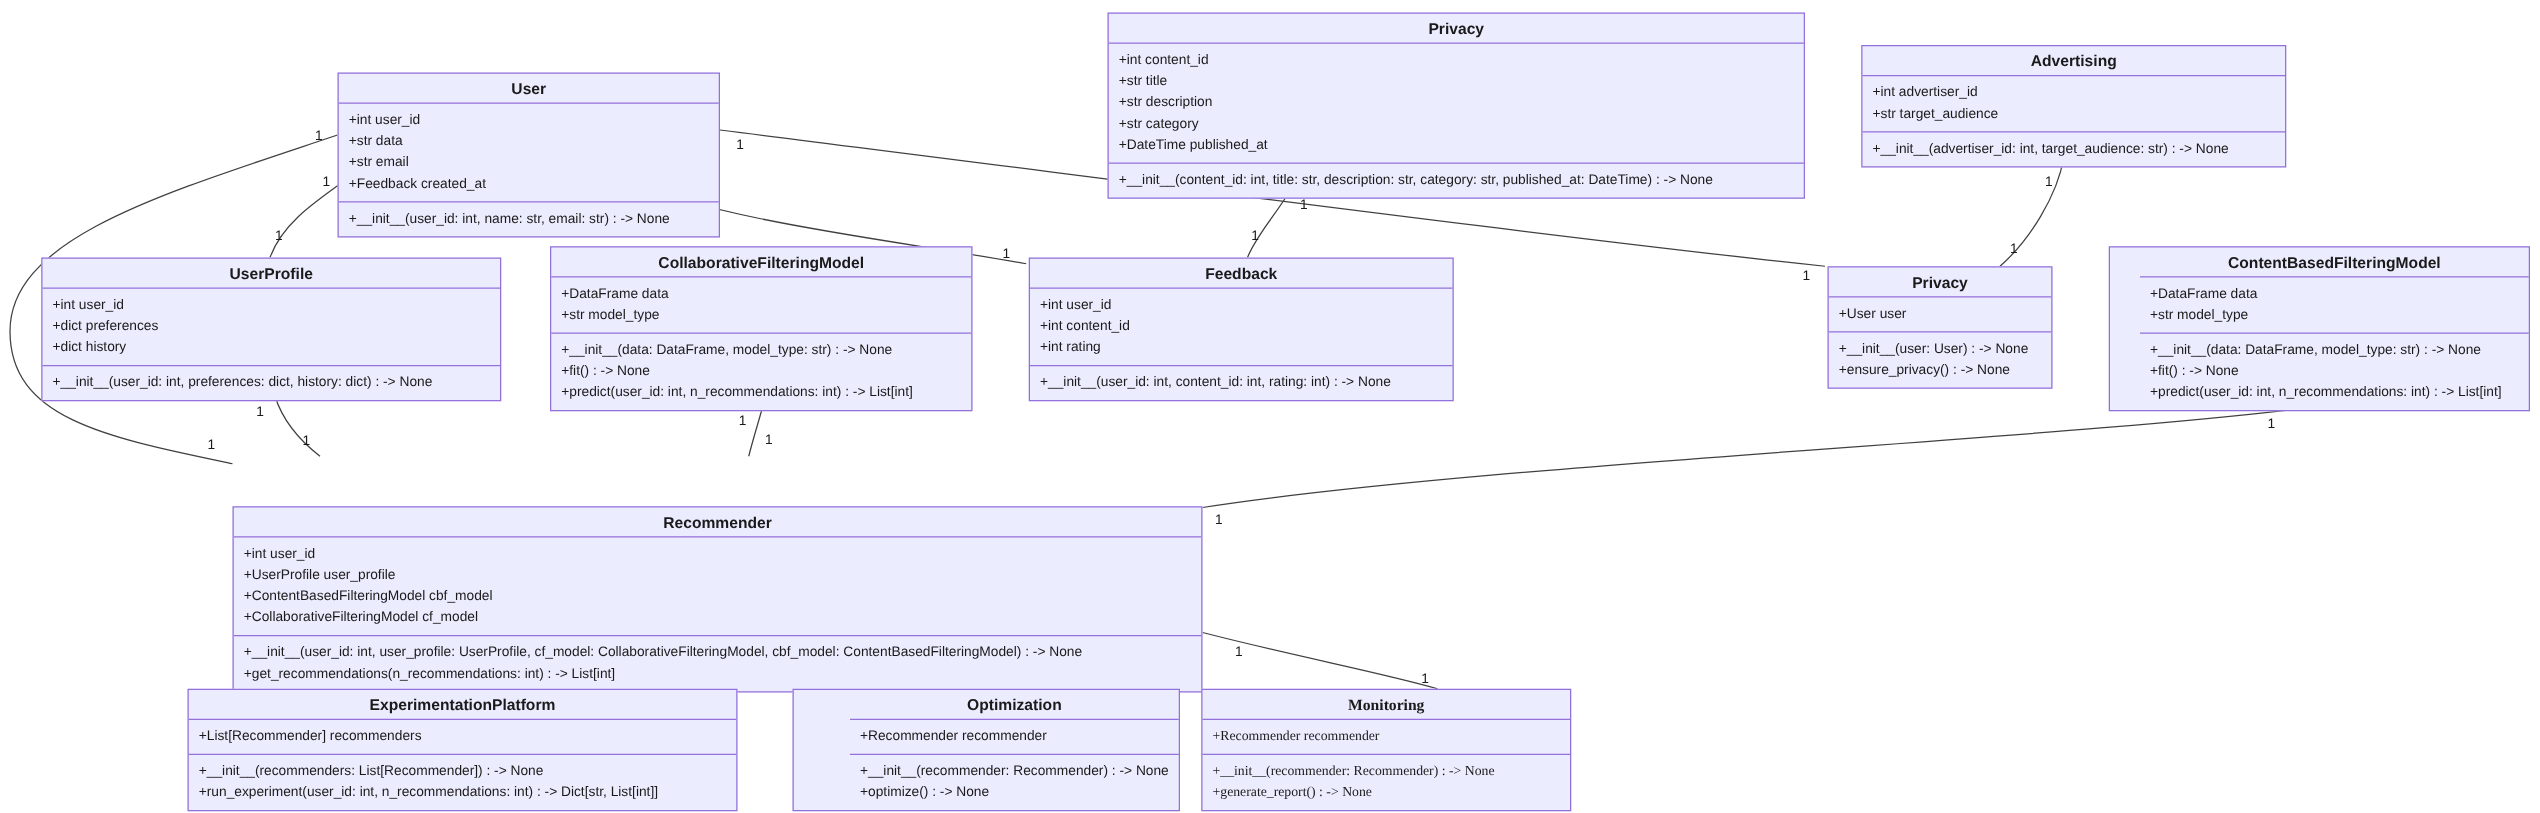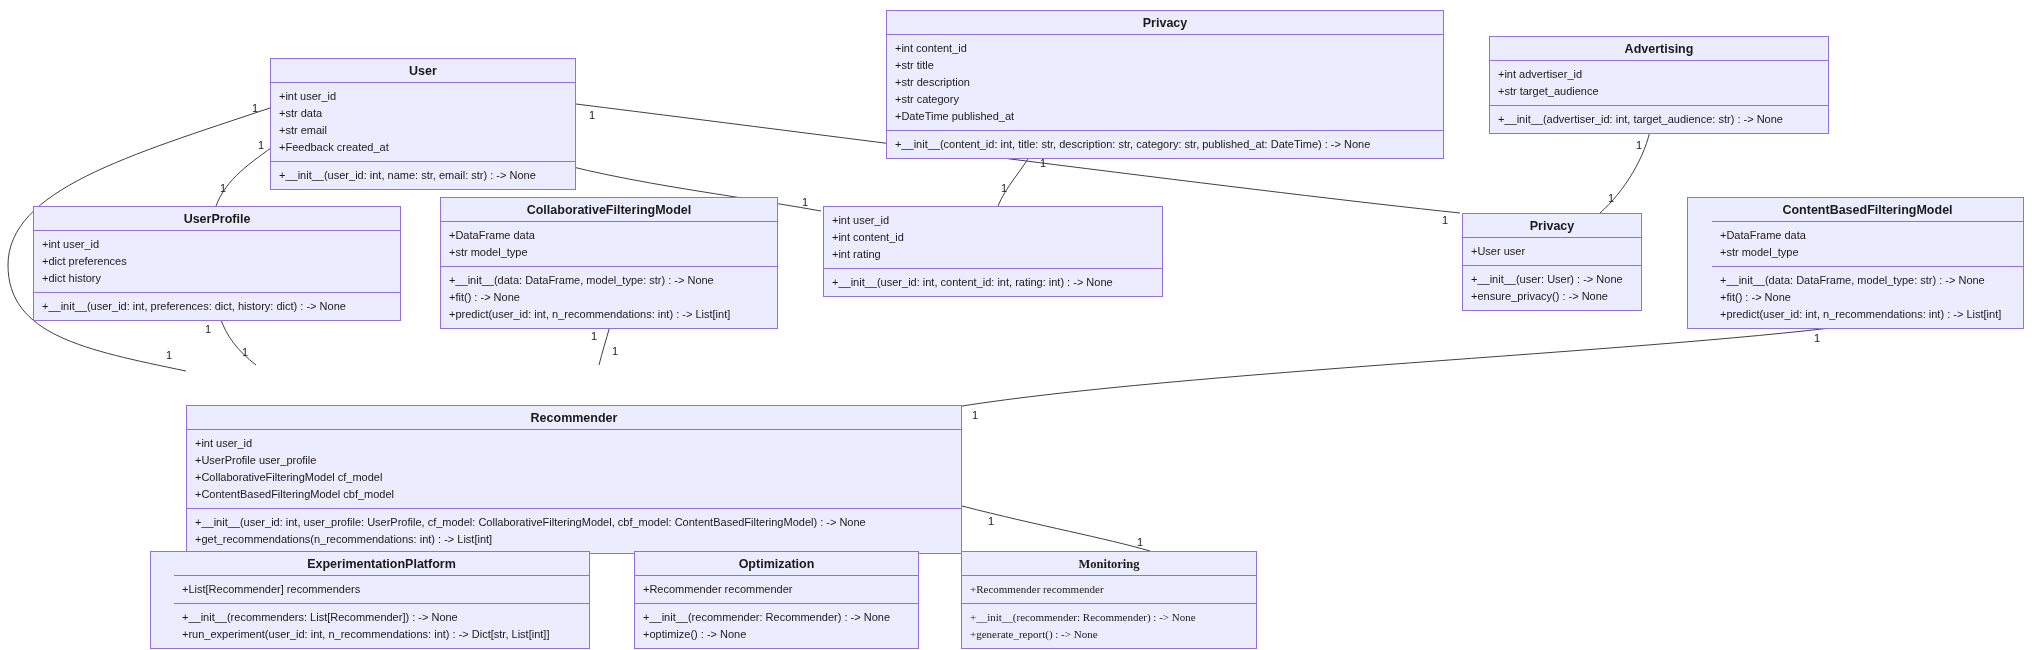--- a/index.html
+++ b/index.html
@@ -121,20 +121,21 @@
         <div class="member-row">+DataFrame data</div>
         <div class="member-row">+str model_type</div>
       </div>
       <div class="class-section methods">
         <div class="member-row">+__init__(data: DataFrame, model_type: str) : -&gt; None</div>
         <div class="member-row">+fit() : -&gt; None</div>
         <div class="member-row">+predict(user_id: int, n_recommendations: int) : -&gt; List[int]</div>
       </div>
     </div>
     <div class="class-box" style="left: 823px; top: 206px; min-width: 340px;">
+      <div class="class-title">Feedback</div>
       <div class="class-section attrs">
         <div class="member-row">+int user_id</div>
         <div class="member-row">+int content_id</div>
         <div class="member-row">+int rating</div>
       </div>
       <div class="class-section methods">
         <div class="member-row">+__init__(user_id: int, content_id: int, rating: int) : -&gt; None</div>
       </div>
     </div>
     <div class="class-box" style="left: 1462px; top: 213px; min-width: 180px;">
@@ -157,39 +158,39 @@
         <div class="member-row">+__init__(data: DataFrame, model_type: str) : -&gt; None</div>
         <div class="member-row">+fit() : -&gt; None</div>
         <div class="member-row">+predict(user_id: int, n_recommendations: int) : -&gt; List[int]</div>
       </div>
     </div>
     <div class="class-box" style="left: 186px; top: 365px; min-width: 776px; margin-top: 40px;">
       <div class="class-title">Recommender</div>
       <div class="class-section attrs">
         <div class="member-row">+int user_id</div>
         <div class="member-row">+UserProfile user_profile</div>
+        <div class="member-row">+ContentBasedFilteringModel cbf_model</div>
         <div class="member-row">+CollaborativeFilteringModel cf_model</div>
-        <div class="member-row">+ContentBasedFilteringModel cbf_model</div>
       </div>
       <div class="class-section methods">
         <div class="member-row">+__init__(user_id: int, user_profile: UserProfile, cf_model: CollaborativeFilteringModel, cbf_model: ContentBasedFilteringModel) : -&gt; None</div>
         <div class="member-row">+get_recommendations(n_recommendations: int) : -&gt; List[int]</div>
       </div>
     </div>
-    <div class="class-box" style="left: 150px; top: 551px; min-width: 440px; padding-left: 23px;">
+    <div class="class-box" style="left: 150px; top: 551px; min-width: 440px;">
       <div class="class-title">ExperimentationPlatform</div>
       <div class="class-section attrs">
         <div class="member-row">+List[Recommender] recommenders</div>
       </div>
       <div class="class-section methods">
         <div class="member-row">+__init__(recommenders: List[Recommender]) : -&gt; None</div>
         <div class="member-row">+run_experiment(user_id: int, n_recommendations: int) : -&gt; Dict[str, List[int]]</div>
       </div>
     </div>
-    <div class="class-box" style="left: 634px; top: 551px; min-width: 285px;">
+    <div class="class-box" style="left: 634px; top: 551px; min-width: 285px; padding-left: 45px;">
       <div class="class-title">Optimization</div>
       <div class="class-section attrs">
         <div class="member-row">+Recommender recommender</div>
       </div>
       <div class="class-section methods">
         <div class="member-row">+__init__(recommender: Recommender) : -&gt; None</div>
         <div class="member-row">+optimize() : -&gt; None</div>
       </div>
     </div>
     <div class="class-box" style="left: 961px; top: 551px; min-width: 296px; font-family: Liberation Serif, serif;">

